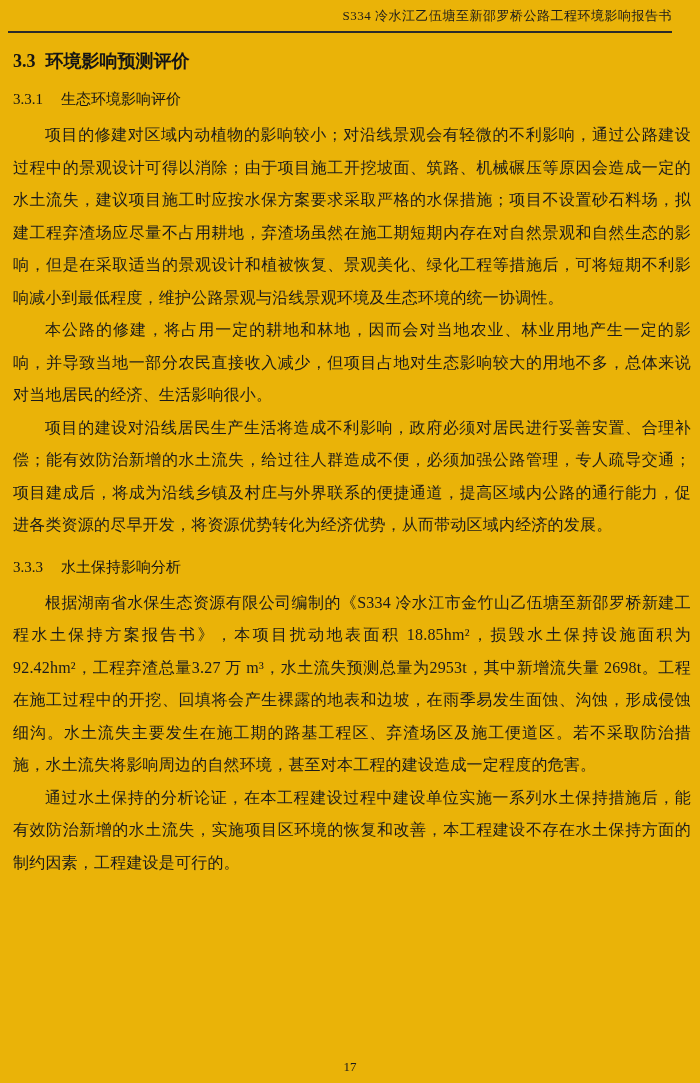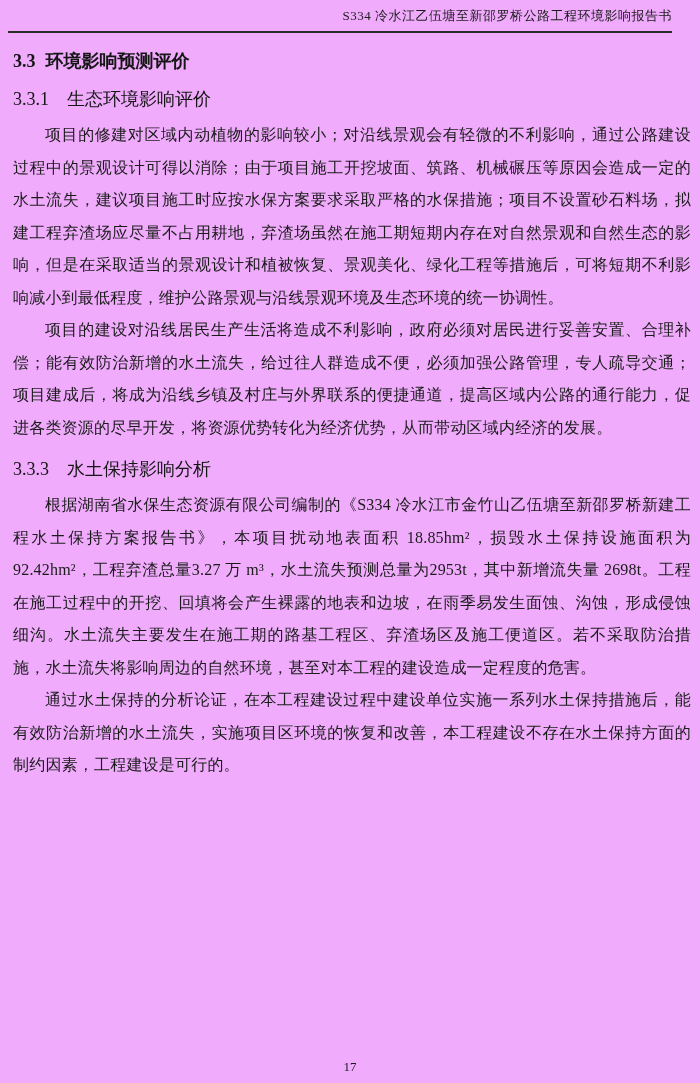--- a/index.html
+++ b/index.html
@@ -5,21 +5,21 @@
   html, body { margin: 0; padding: 0; }
   body {
     background: #888;
     font-family: "Liberation Serif", "DejaVu Serif", serif;
   }
   .page {
     position: relative;
     width: 700px;
     height: 1083px;
     margin: 0 auto;
-    background: #f0abfc;
+    background: #eab308;
     color: #1b1b1b;
     box-sizing: border-box;
     overflow: hidden;
   }
   .running-header {
     margin: 0 28px 0 8px;
     padding: 7px 0 6px;
     text-align: right;
     font-size: 13px;
     letter-spacing: 0.5px;
@@ -34,21 +34,21 @@
     font-family: "Liberation Sans", "DejaVu Sans", sans-serif;
     font-weight: bold;
     font-size: 18px;
     line-height: 23px;
     color: #151515;
   }
   h2.sec-main .sec-num { font-family: "Liberation Serif", "DejaVu Serif", serif; margin-right: 10px; }
   h3.sec-sub {
     margin: 13px 0 7px;
     font-weight: normal;
-    font-size: 18px;
+    font-size: 15px;
     line-height: 25px;
     color: #151515;
   }
   h3.sec-sub .sec-num { margin-right: 18px; }
   p.body-para {
     margin: 0;
     font-size: 16px;
     line-height: 32.5px;
     text-align: justify;
     text-indent: 2em;
@@ -75,20 +75,21 @@
 
     <h2 class="sec-main">
       <span class="sec-num">3.3</span><span>环境影响预测评价</span>
     </h2>
 
     <h3 class="sec-sub">
       <span class="sec-num">3.3.1</span><span>生态环境影响评价</span>
     </h3>
 
     <p class="body-para">项目的修建对区域内动植物的影响较小；对沿线景观会有轻微的不利影响，通过公路建设过程中的景观设计可得以消除；由于项目施工开挖坡面、筑路、机械碾压等原因会造成一定的水土流失，建议项目施工时应按水保方案要求采取严格的水保措施；项目不设置砂石料场，拟建工程弃渣场应尽量不占用耕地，弃渣场虽然在施工期短期内存在对自然景观和自然生态的影响，但是在采取适当的景观设计和植被恢复、景观美化、绿化工程等措施后，可将短期不利影响减小到最低程度，维护公路景观与沿线景观环境及生态环境的统一协调性。</p>
+    <p class="body-para">本公路的修建，将占用一定的耕地和林地，因而会对当地农业、林业用地产生一定的影响，并导致当地一部分农民直接收入减少，但项目占地对生态影响较大的用地不多，总体来说对当地居民的经济、生活影响很小。</p>
 
 
     <p class="body-para">项目的建设对沿线居民生产生活将造成不利影响，政府必须对居民进行妥善安置、合理补偿；能有效防治新增的水土流失，给过往人群造成不便，必须加强公路管理，专人疏导交通；项目建成后，将成为沿线乡镇及村庄与外界联系的便捷通道，提高区域内公路的通行能力，促进各类资源的尽早开发，将资源优势转化为经济优势，从而带动区域内经济的发展。</p>
 
     <h3 class="sec-sub">
       <span class="sec-num">3.3.3</span><span>水土保持影响分析</span>
     </h3>
 
     <p class="body-para">根据湖南省水保生态资源有限公司编制的《S334 冷水江市金竹山乙伍塘至新邵罗桥新建工程水土保持方案报告书》，本项目扰动地表面积 18.85hm²，损毁水土保持设施面积为92.42hm²，工程弃渣总量3.27 万 m³，水土流失预测总量为2953t，其中新增流失量 2698t。工程在施工过程中的开挖、回填将会产生裸露的地表和边坡，在雨季易发生面蚀、沟蚀，形成侵蚀细沟。水土流失主要发生在施工期的路基工程区、弃渣场区及施工便道区。若不采取防治措施，水土流失将影响周边的自然环境，甚至对本工程的建设造成一定程度的危害。</p>
     <p class="body-para">通过水土保持的分析论证，在本工程建设过程中建设单位实施一系列水土保持措施后，能有效防治新增的水土流失，实施项目区环境的恢复和改善，本工程建设不存在水土保持方面的制约因素，工程建设是可行的。</p>

